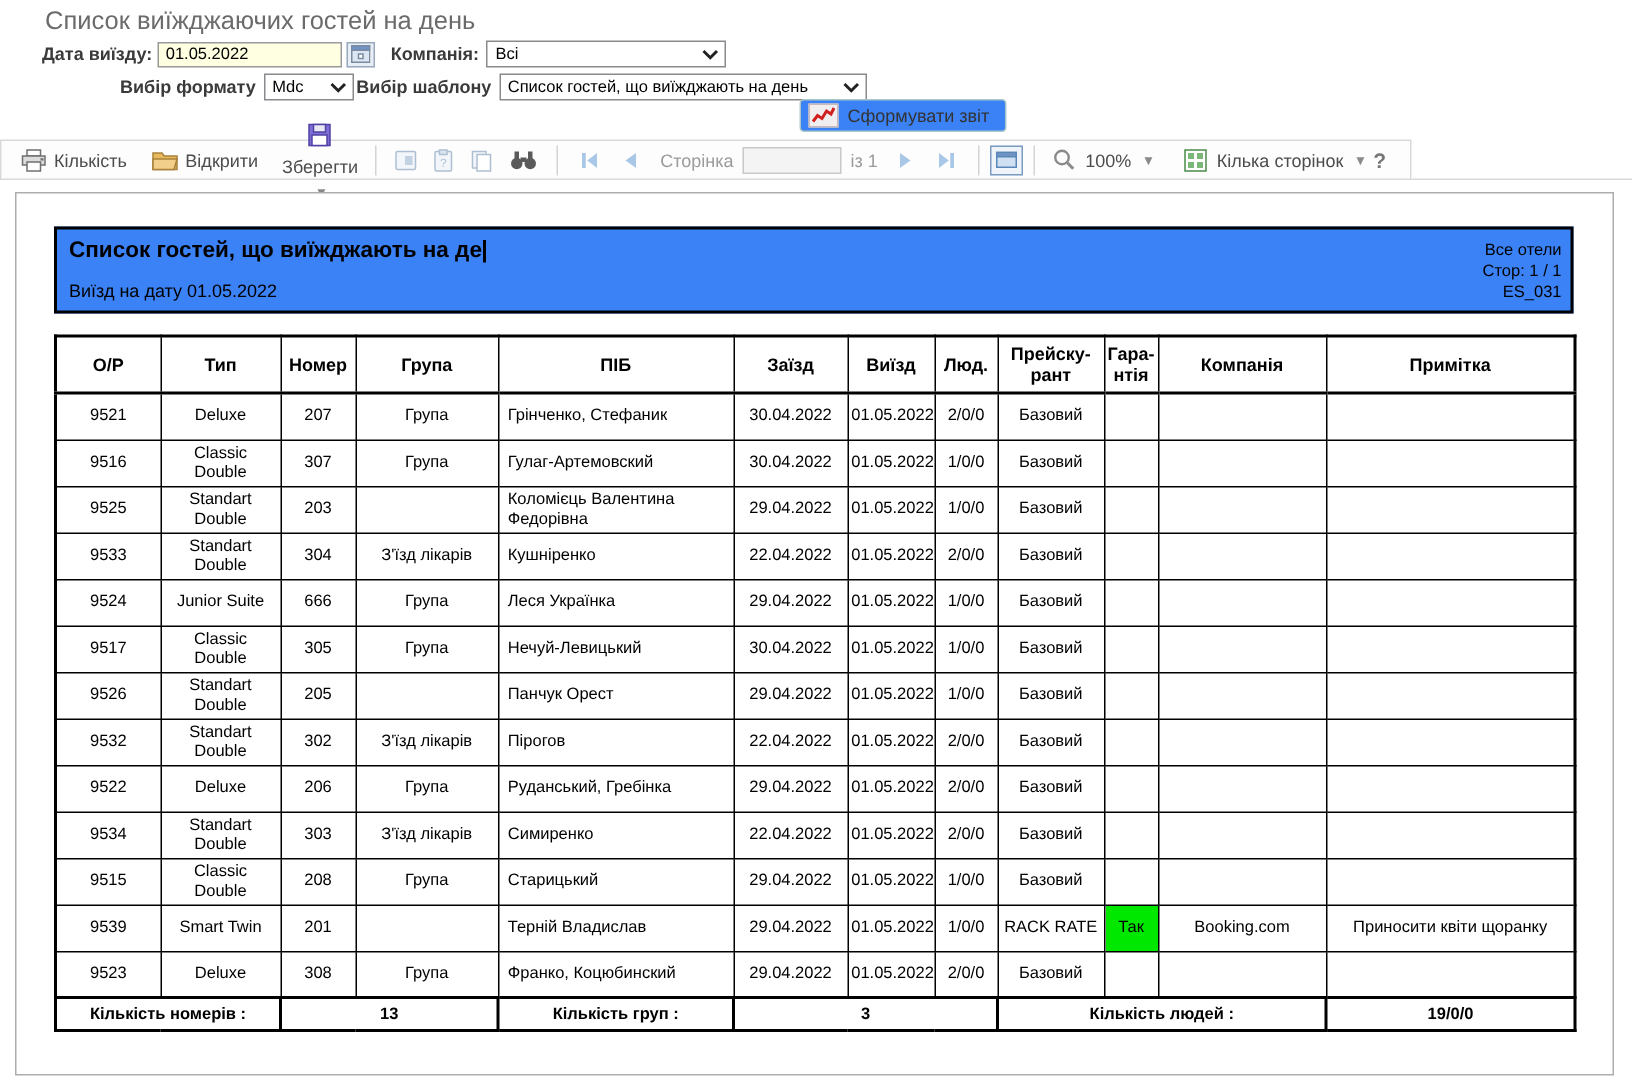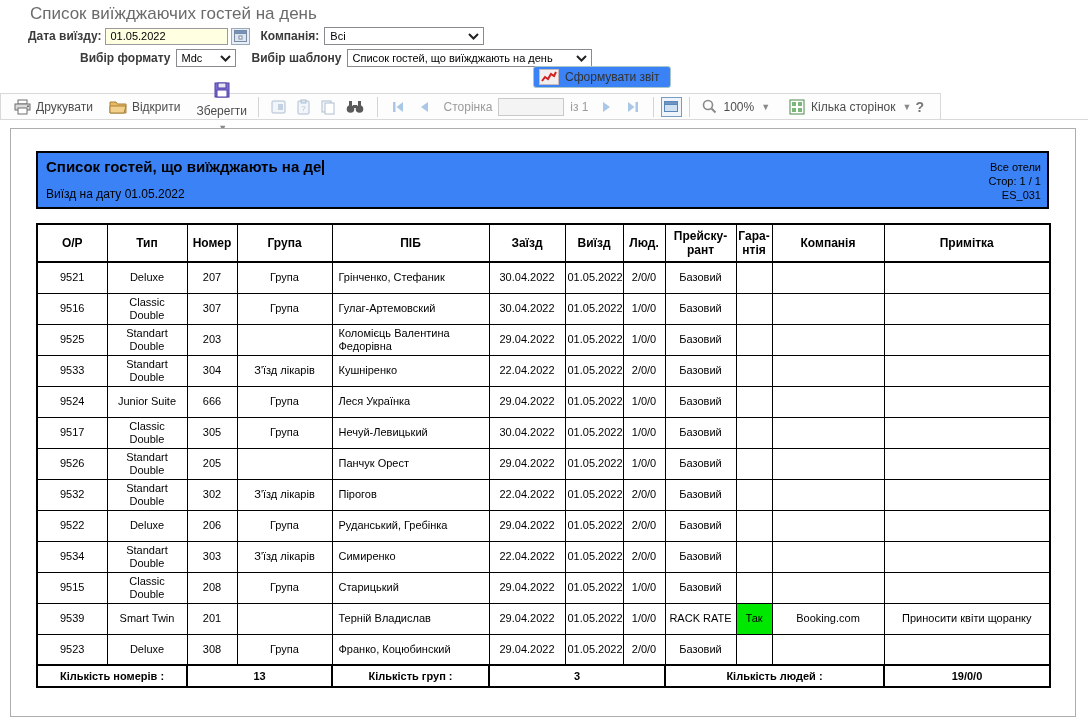--- a/index.html
+++ b/index.html
@@ -14,21 +14,21 @@
   .row3 { left:533px; top:66px; }
   .flabel { font-size:12px; font-weight:bold; color:#3a3a3a; white-space:nowrap; }
   .date-input { width:123px; height:17px; background:#ffffe1; border:1px solid #9a9a9e; font-size:11px; padding:1px 4px; font-family:"Liberation Sans",sans-serif; margin-left:4px; }
   .cal-btn { width:19px; height:17px; margin-left:3px; background:#e8eef6; border:1px solid #9aa8bc; display:flex; align-items:center; justify-content:center; padding:0; cursor:pointer; }
   .sel { height:18px; border:1px solid #8a8a8e; background:#fff; display:flex; align-items:center; justify-content:space-between; font-size:11px; padding:0 4px 0 5px; cursor:pointer; }
   .sel .chev svg { display:block; }
   .sel-company { width:160px; margin-left:5px; }
   .sel-format  { width:60px;  margin-left:5px; }
   .sel-template{ width:245px; margin-left:5px; }
   .lbl-company { margin-left:10px; }
-  .lbl-template{ margin-left:16px; }
+  .lbl-template{ margin-left:2px; }
   .gen-btn { display:flex; align-items:center; gap:6px; height:22px; padding:0 10px 0 5px; background:#3b82f6; border:1px solid #a9c7c7; border-radius:3px; font-size:12px; color:#333; cursor:pointer; font-family:"Liberation Sans",sans-serif; }
   .gen-btn .ic { width:20px; height:16px; background:#f0eeee; border:1px solid #c9b9b9; display:flex; align-items:center; justify-content:center; }
 
   
   .toolbar { position:absolute; left:0; top:93px; width:941px; height:27px; background:#fdfdfd; border:1px solid #d9d9d9; display:flex; align-items:center; padding:0 8px; }
   .toolbar-ext-line { position:absolute; left:941px; top:119px; width:147px; border-top:1px solid #d9d9d9; }
   .tbtn { display:flex; align-items:center; gap:5px; font-size:12px; color:#4c4c4c; white-space:nowrap; cursor:pointer; background:none; border:none; padding:2px 4px; font-family:"Liberation Sans",sans-serif; }
   .tsep { width:1px; height:20px; background:#d4d4d4; margin:0 7px; }
   .ticon { display:flex; align-items:center; justify-content:center; width:18px; height:18px; }
   .tb-gray { color:#9b9b9b; font-size:12px; white-space:nowrap; }
@@ -117,21 +117,21 @@
   <div class="toolbar">
     <button class="tbtn">
       <span class="ticon">
         <svg width="17" height="16" viewBox="0 0 17 16">
             <rect x="4" y="1" width="9" height="4" fill="#fff" stroke="#6f6f6f"></rect>
             <rect x="1" y="5" width="15" height="6" fill="#dcdcdc" stroke="#6f6f6f"></rect>
             <rect x="4" y="9" width="9" height="6" fill="#fff" stroke="#6f6f6f"></rect>
             <rect x="13" y="6.5" width="2" height="1.5" fill="#6f6f6f"></rect>
           </svg>
       </span>
-      <span>Друкувати</span>
+      <span>Кількість</span>
     </button>
     <button class="tbtn" style="margin-left:8px;">
       <span class="ticon">
         <svg width="18" height="15" viewBox="0 0 18 15">
             <path d="M1 3 h6 l1.5 2 H17 v9 H1 Z" fill="#e8b95e" stroke="#a9813a"></path>
             <path d="M1 7 h16 l-2 7 H1 Z" fill="#f2cf8a" stroke="#a9813a"></path>
           </svg>
       </span>
       <span>Відкрити</span>
     </button>

